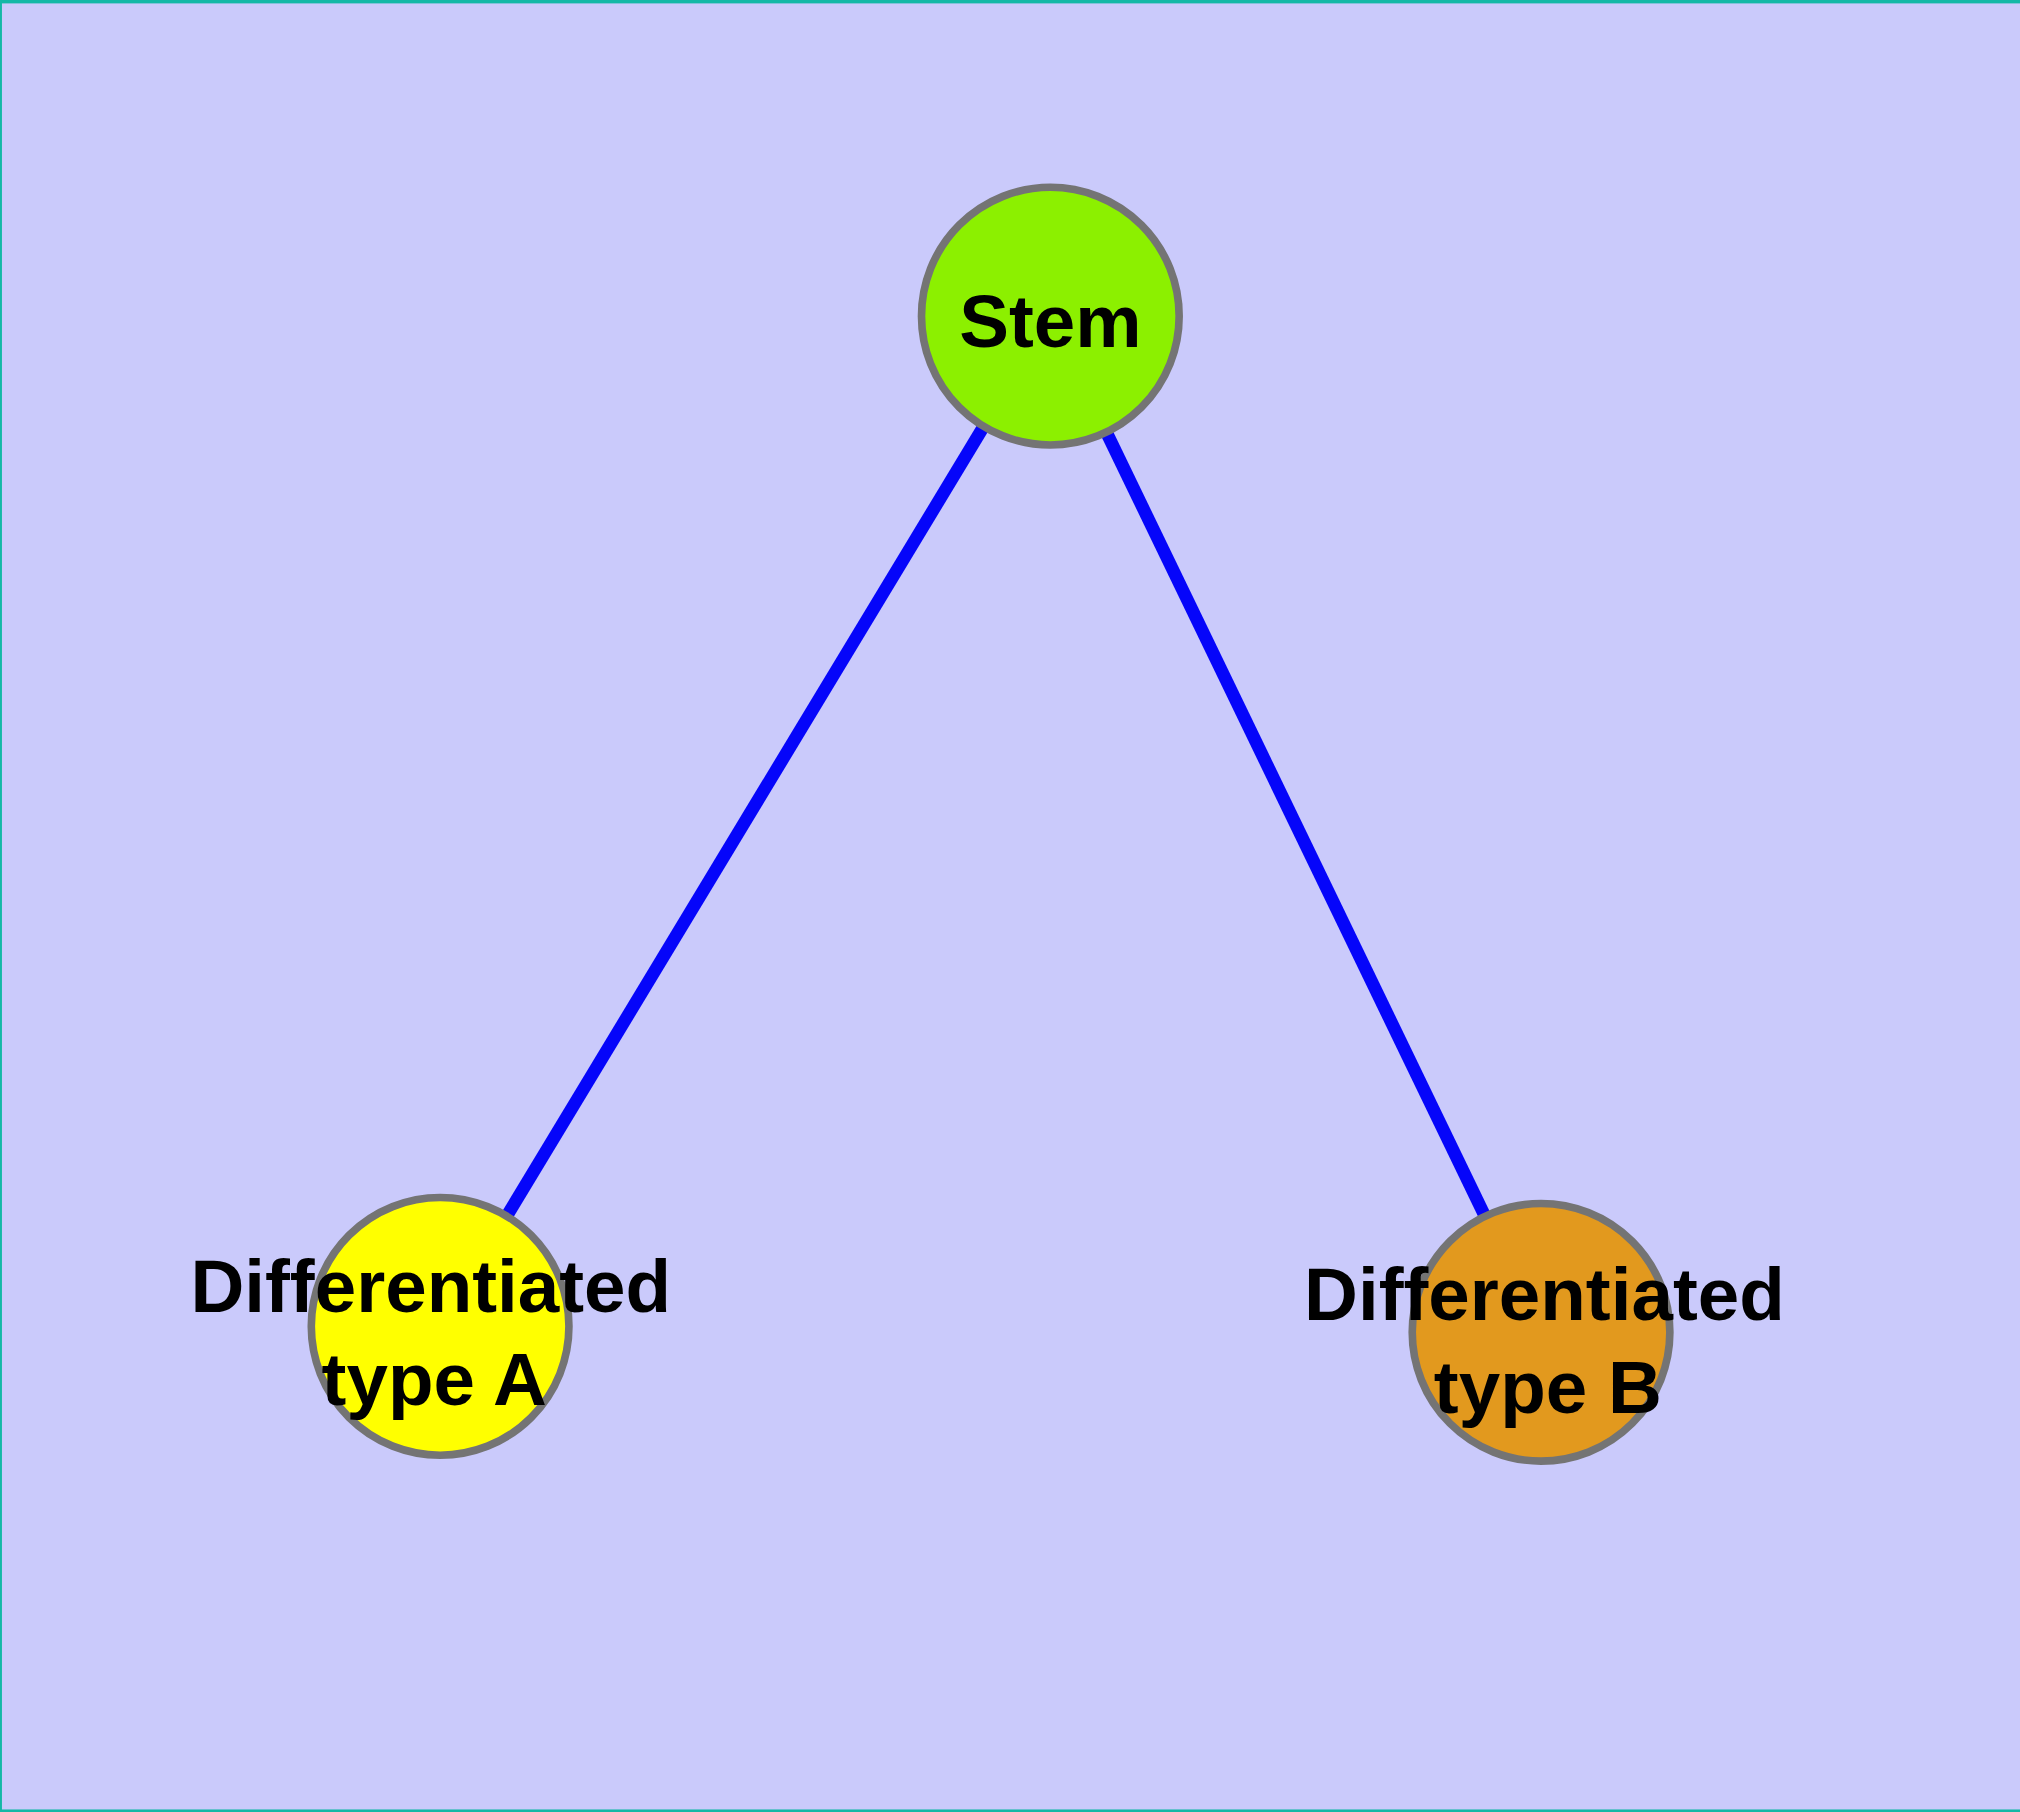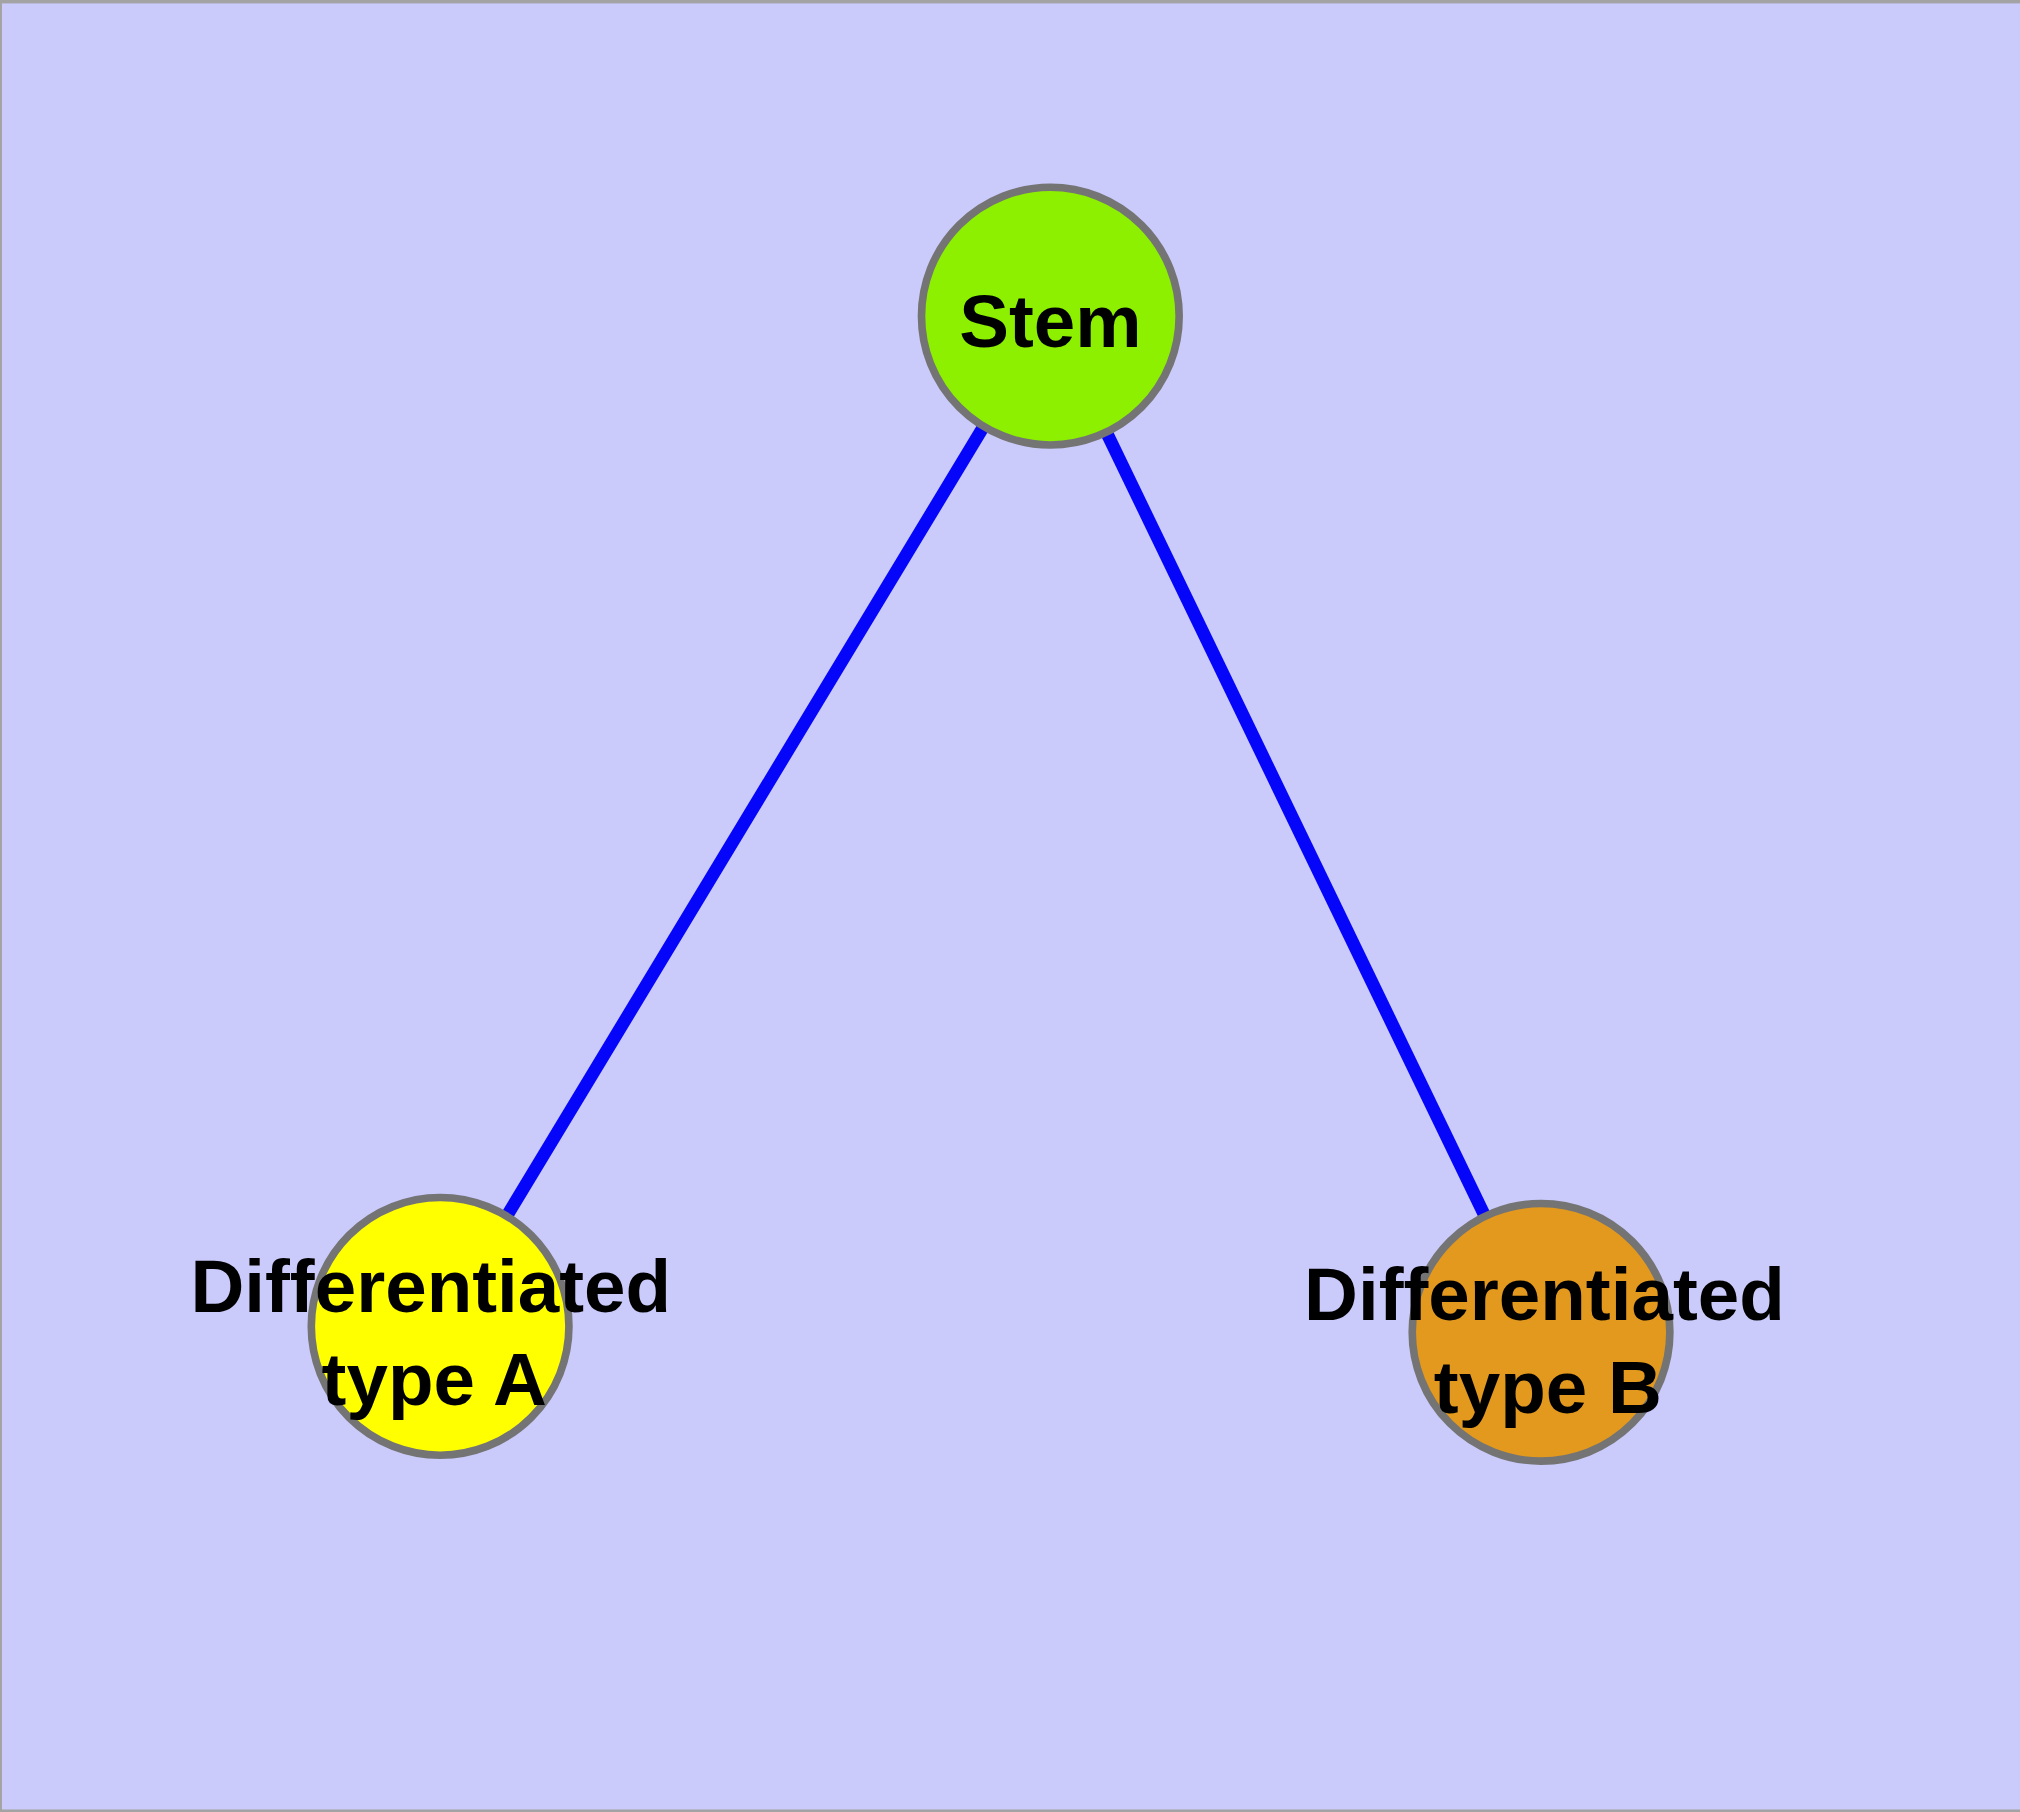--- a/index.html
+++ b/index.html
@@ -7,21 +7,21 @@
     padding: 0;
     background: #ffffff;
     width: 2021px;
     height: 1812px;
     overflow: hidden;
   }
   .stage {
     position: relative;
     width: 2021px;
     height: 1812px;
-    background: #a3a3a3;
+    background: #14b8a6;
   }
   svg.graph {
     display: block;
     width: 2021px;
     height: 1812px;
   }
   .node-label, .node-label-line {
     font-family: "Liberation Sans", "DejaVu Sans", sans-serif;
     font-weight: bold;
     font-size: 88px;

